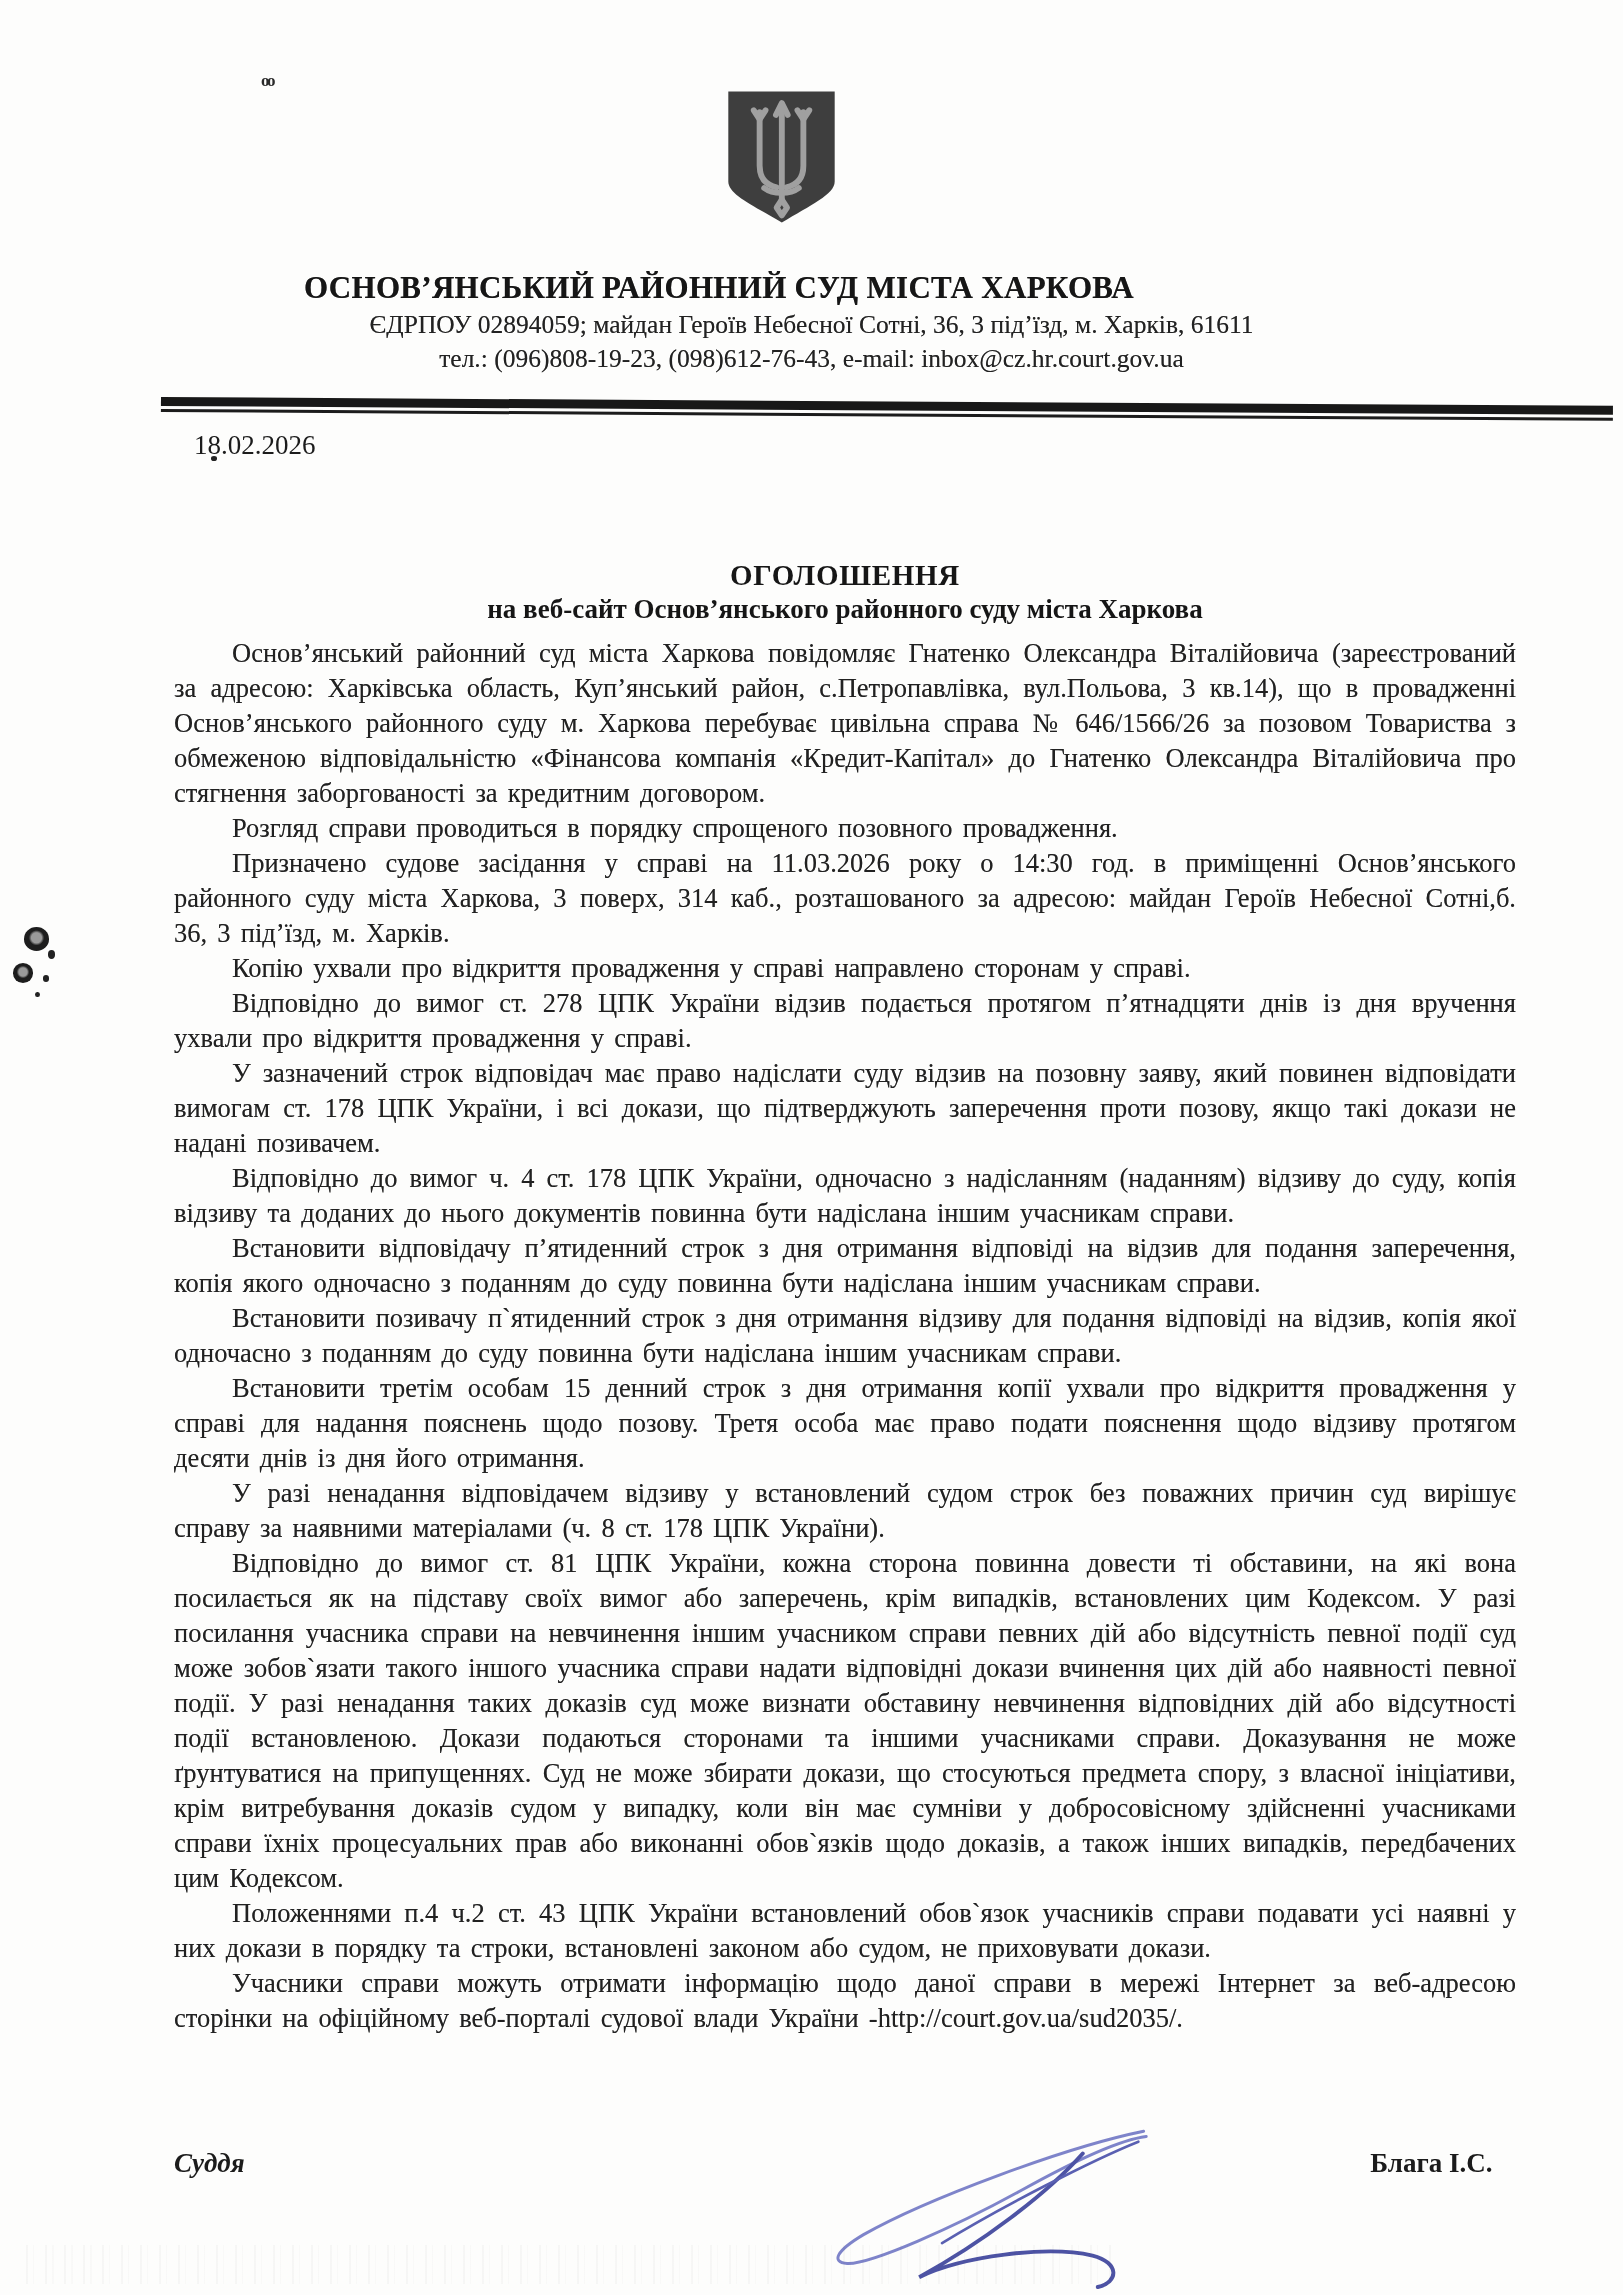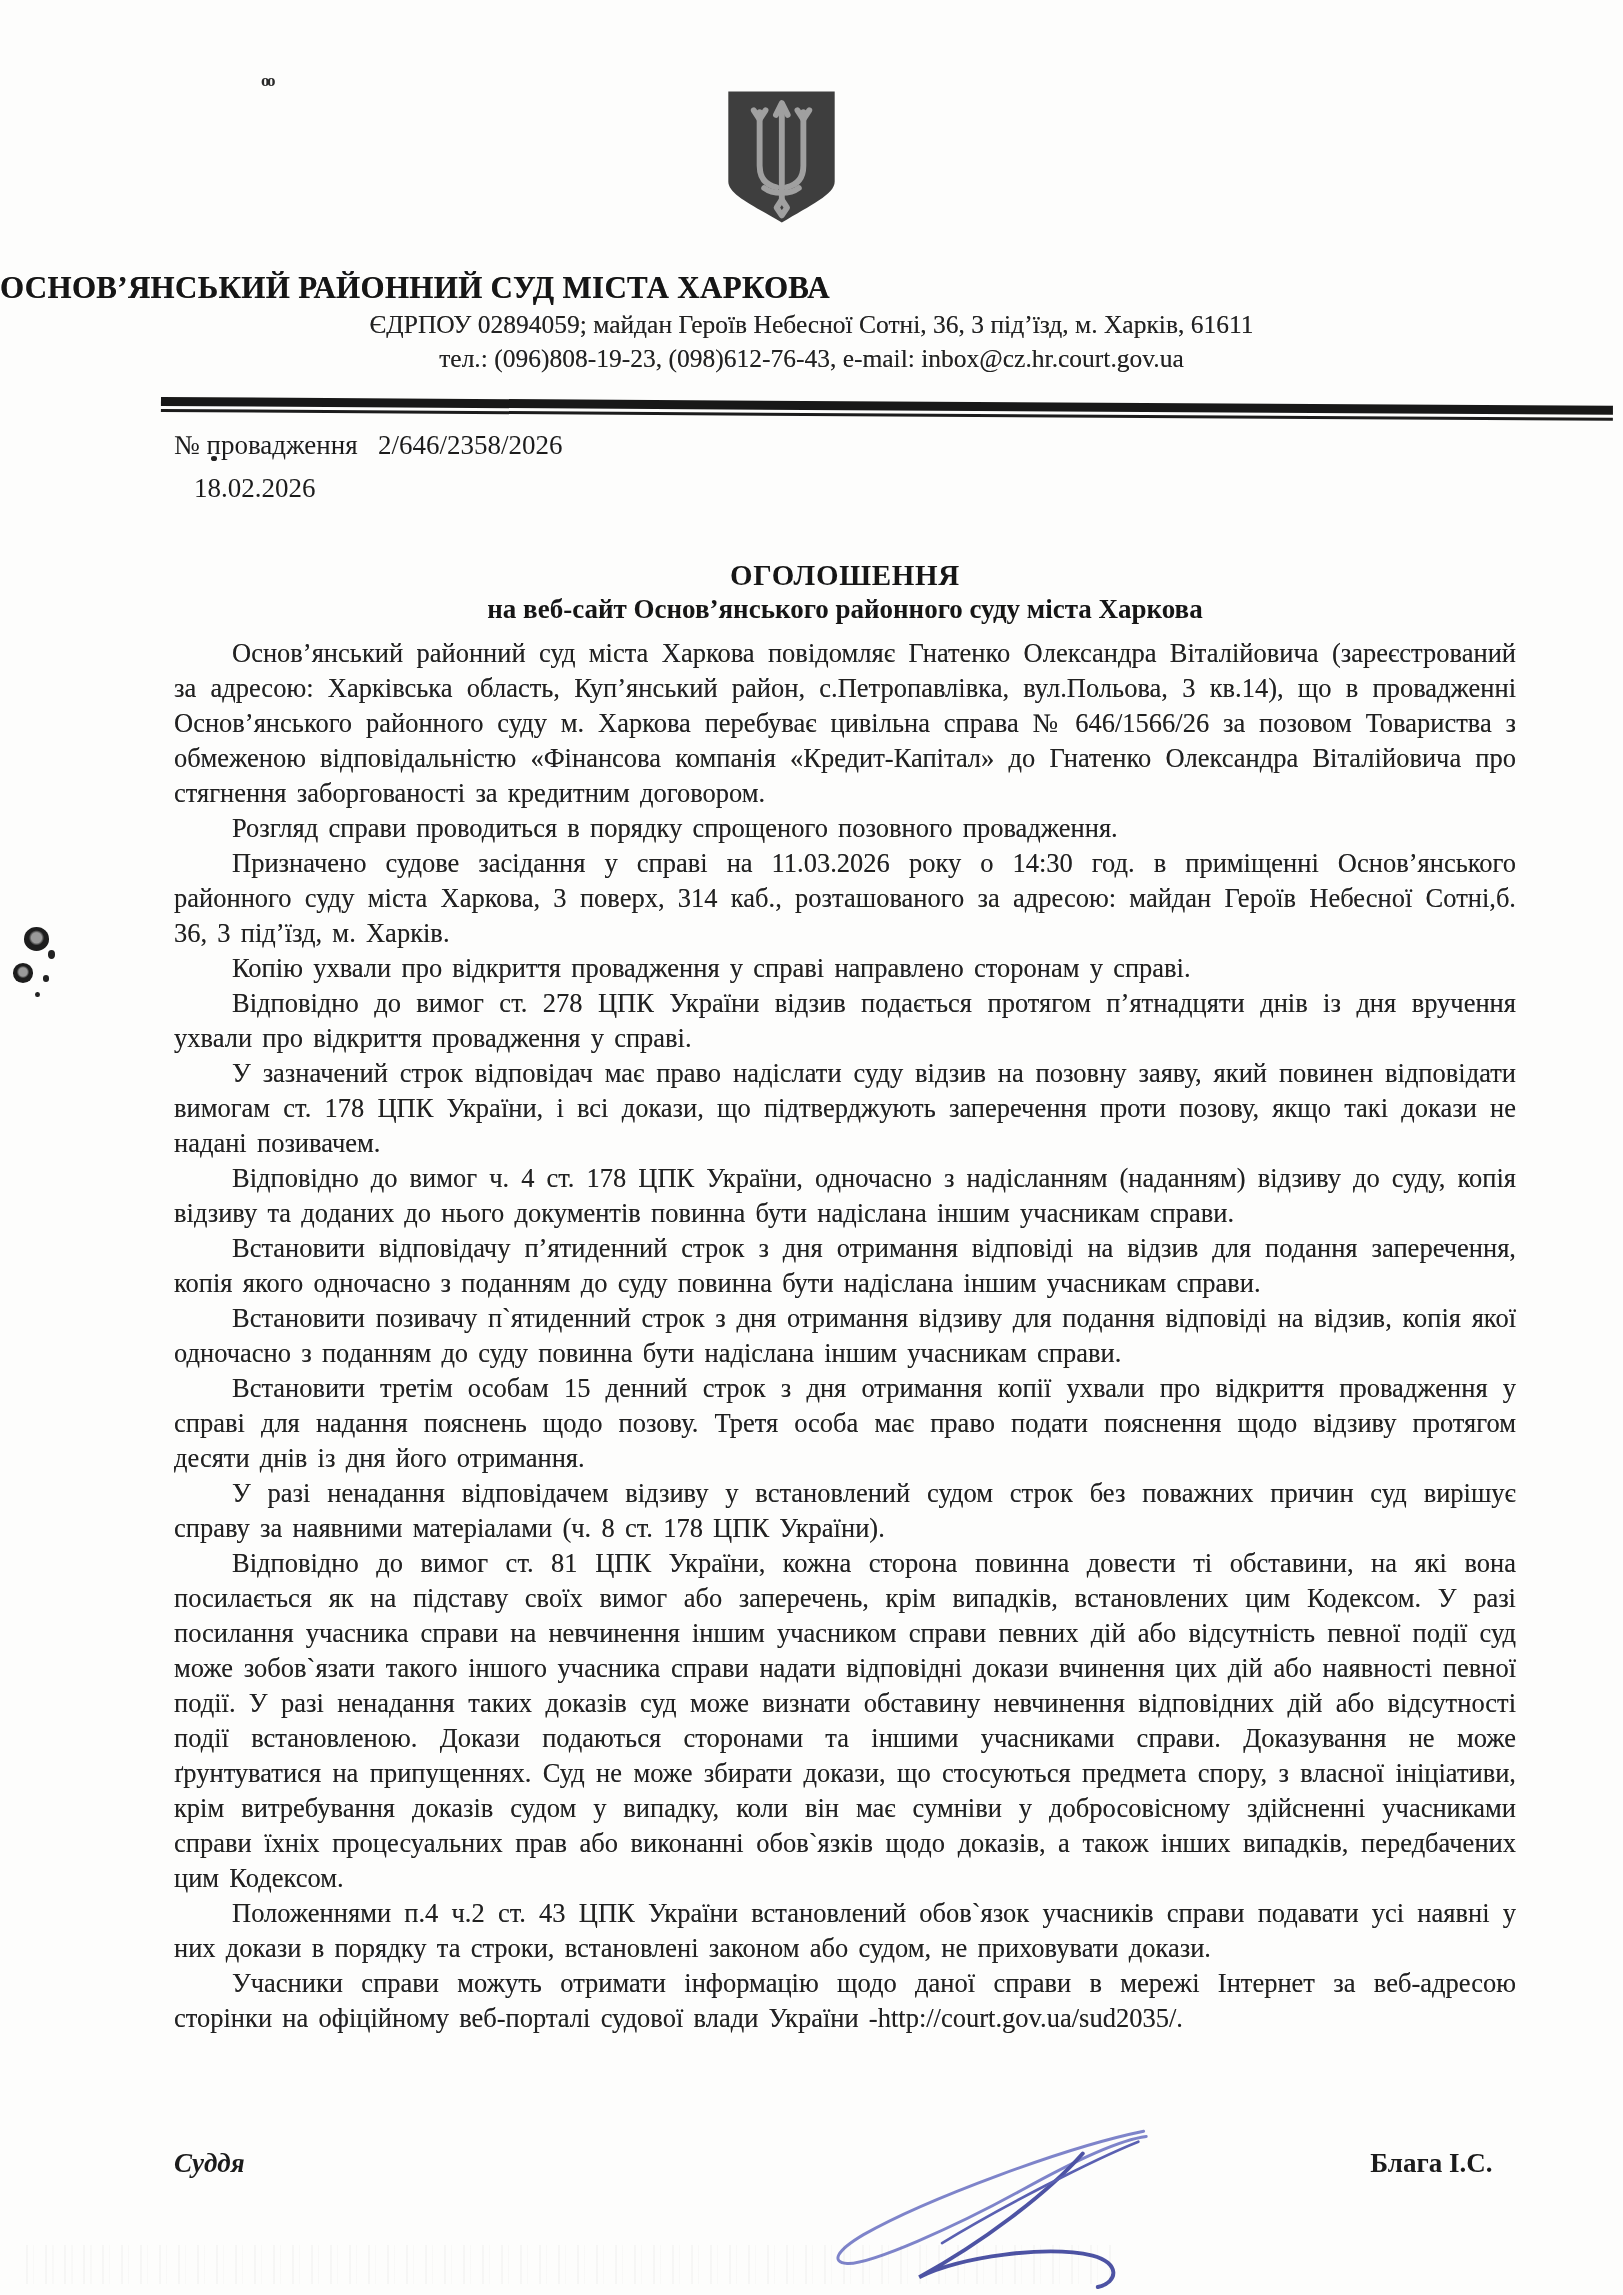--- a/index.html
+++ b/index.html
@@ -8,21 +8,21 @@
     width:1623px;height:2295px;
     background:#fdfdfc;
     font-family:"Liberation Serif","DejaVu Serif",serif;
     color:#1e1e1e;
     overflow:hidden;
   }
   
   .emblem{position:absolute;left:727px;top:90px;width:109px;height:134px;filter:blur(0.3px);}
   .court-name{
     position:absolute;left:0;top:270px;width:1438px;
-    text-align:left;font-weight:bold;font-size:31px;letter-spacing:0.3px;
+    text-align:center;font-weight:bold;font-size:31px;letter-spacing:0.3px;
     color:#161616;text-shadow:0 0 0.5px rgba(25,25,25,.6);
   }
   .court-address,.court-contact{
     position:absolute;left:0;width:1623px;text-align:center;
     font-size:25.5px;color:#222;text-shadow:0 0 0.4px rgba(30,30,30,.5);
   }
   .court-address{top:310px;}
   .court-contact{top:344px;}
   .rule{position:absolute;left:161px;top:397px;width:1452px;transform:rotate(.35deg);transform-origin:left top;}
   .rule .bar{height:8.5px;background:#181818;}
@@ -90,21 +90,20 @@
   <div class="court-name">ОСНОВ’ЯНСЬКИЙ РАЙОННИЙ СУД МІСТА ХАРКОВА</div>
   <div class="court-address">ЄДРПОУ 02894059; майдан Героїв Небесної Сотні, 36, 3 під’їзд, м. Харків, 61611</div>
   <div class="court-contact">тел.: (096)808-19-23, (098)612-76-43, e-mail: inbox@cz.hr.court.gov.ua</div>
 
   <div class="rule">
     <div class="bar"></div>
     <div class="thin"></div>
   </div>
 
   <div class="case-block">
-    <p class="case-line">№ провадження   2/646/2358/2026</p>
     <p class="case-line bold">18.02.2026</p>
   </div>
 
   <div class="doc-title">ОГОЛОШЕННЯ</div>
   <div class="doc-subtitle">на веб-сайт Основ’янського районного суду міста Харкова</div>
 
   <div class="body-text">
     <p>Основ’янський районний суд міста Харкова повідомляє Гнатенко Олександра Віталійовича (зареєстрований за адресою:  Харківська область, Куп’янський район, с.Петропавлівка, вул.Польова, 3 кв.14), що в провадженні Основ’янського районного суду м. Харкова перебуває цивільна справа № 646/1566/26 за позовом Товариства з обмеженою відповідальністю «Фінансова компанія «Кредит-Капітал» до Гнатенко Олександра Віталійовича про стягнення заборгованості за кредитним договором.</p>
     <p>Розгляд справи проводиться в порядку спрощеного позовного провадження.</p>
     <p>Призначено судове засідання у справі на 11.03.2026 року о 14:30 год. в приміщенні Основ’янського районного суду міста Харкова, 3 поверх, 314 каб., розташованого за адресою: майдан Героїв Небесної Сотні,б. 36, 3 під’їзд, м. Харків.</p>

